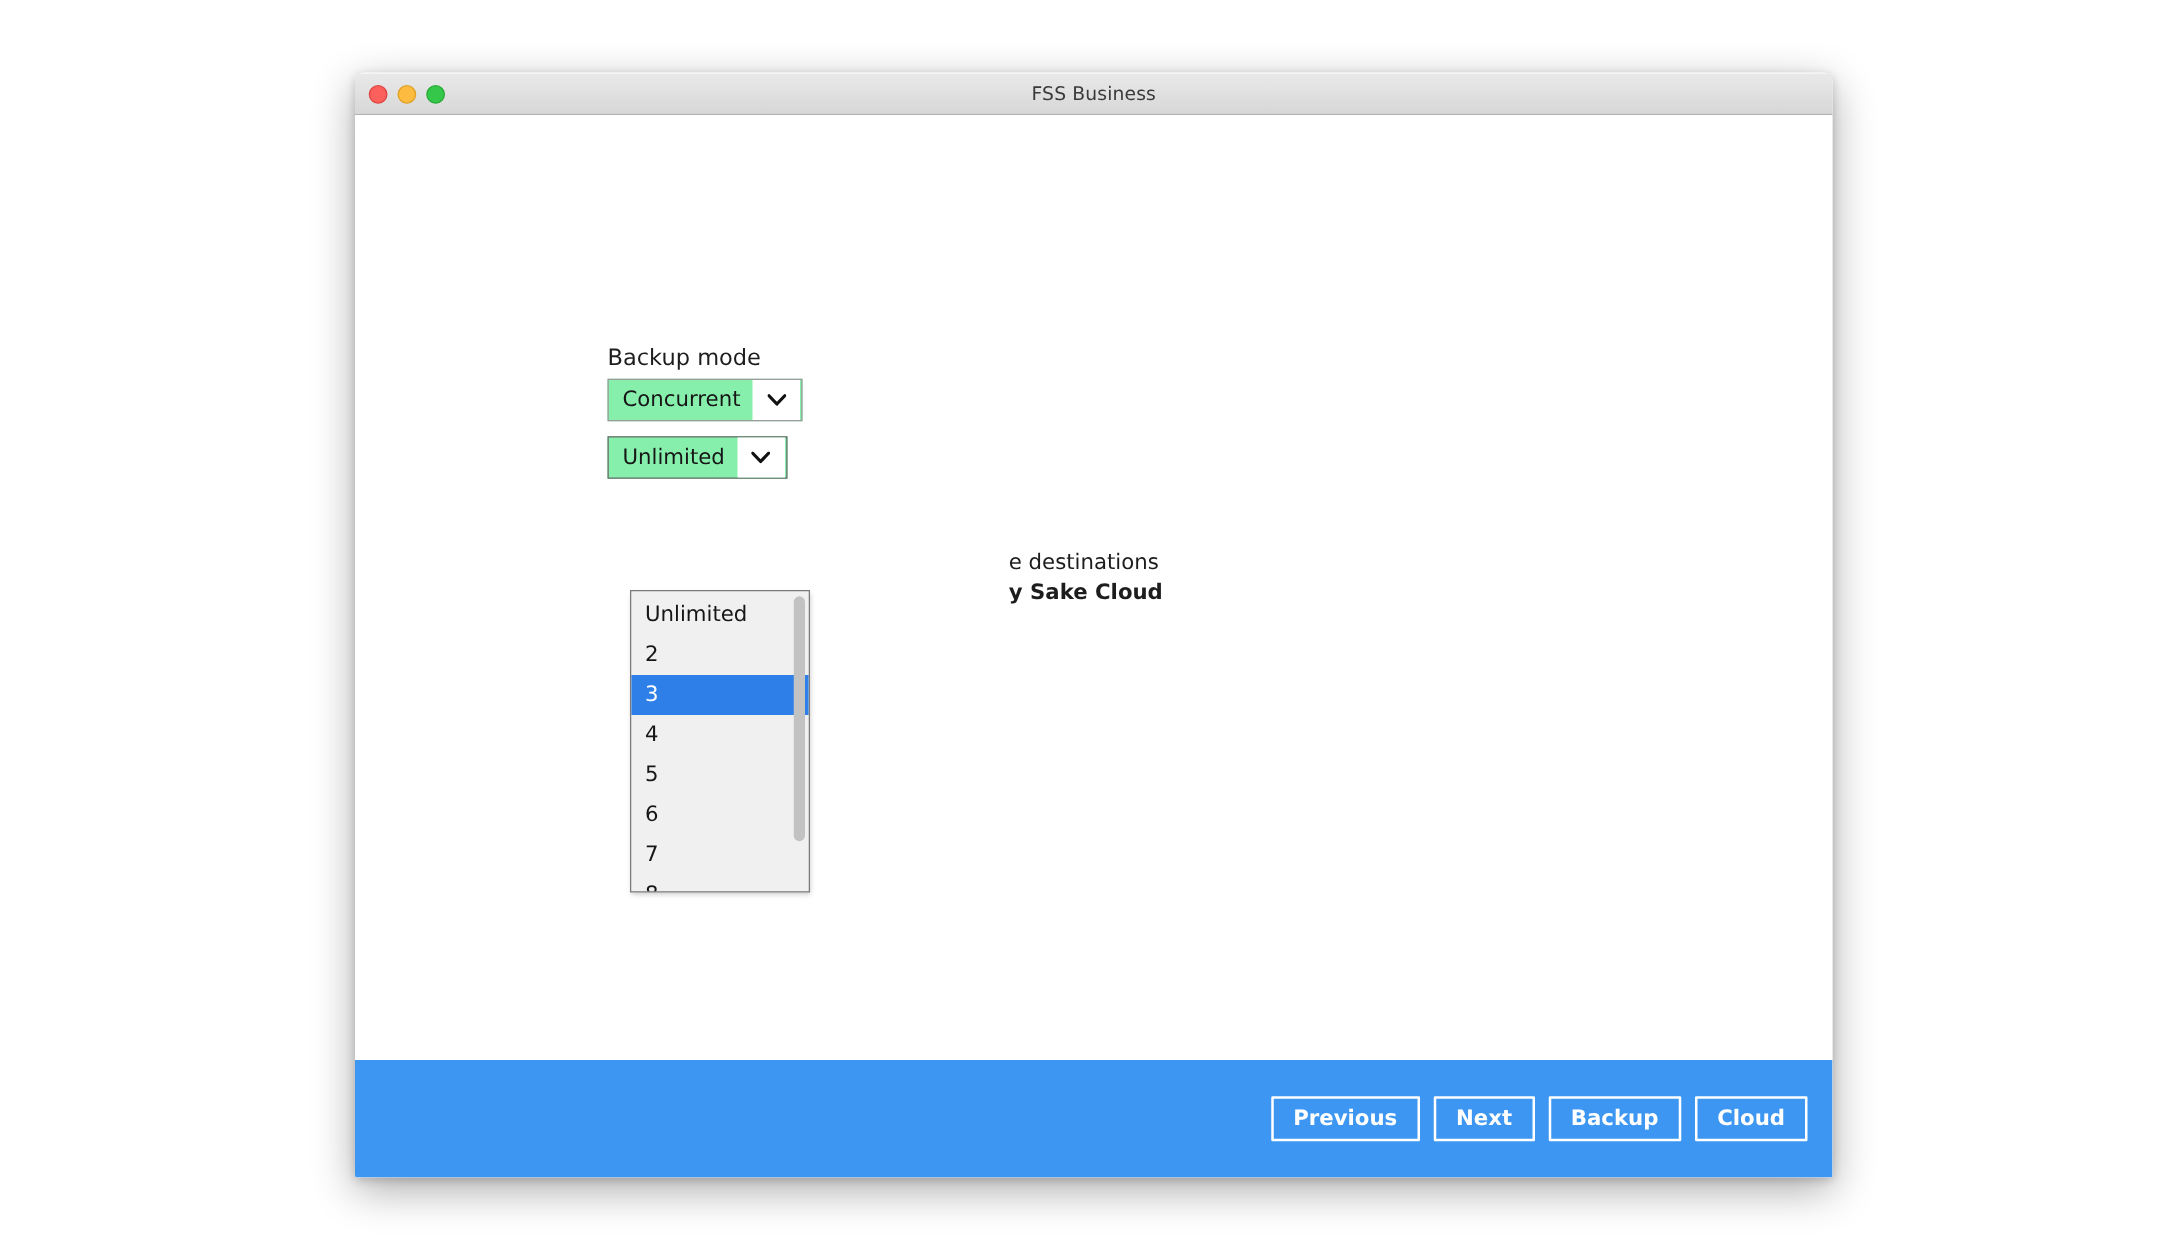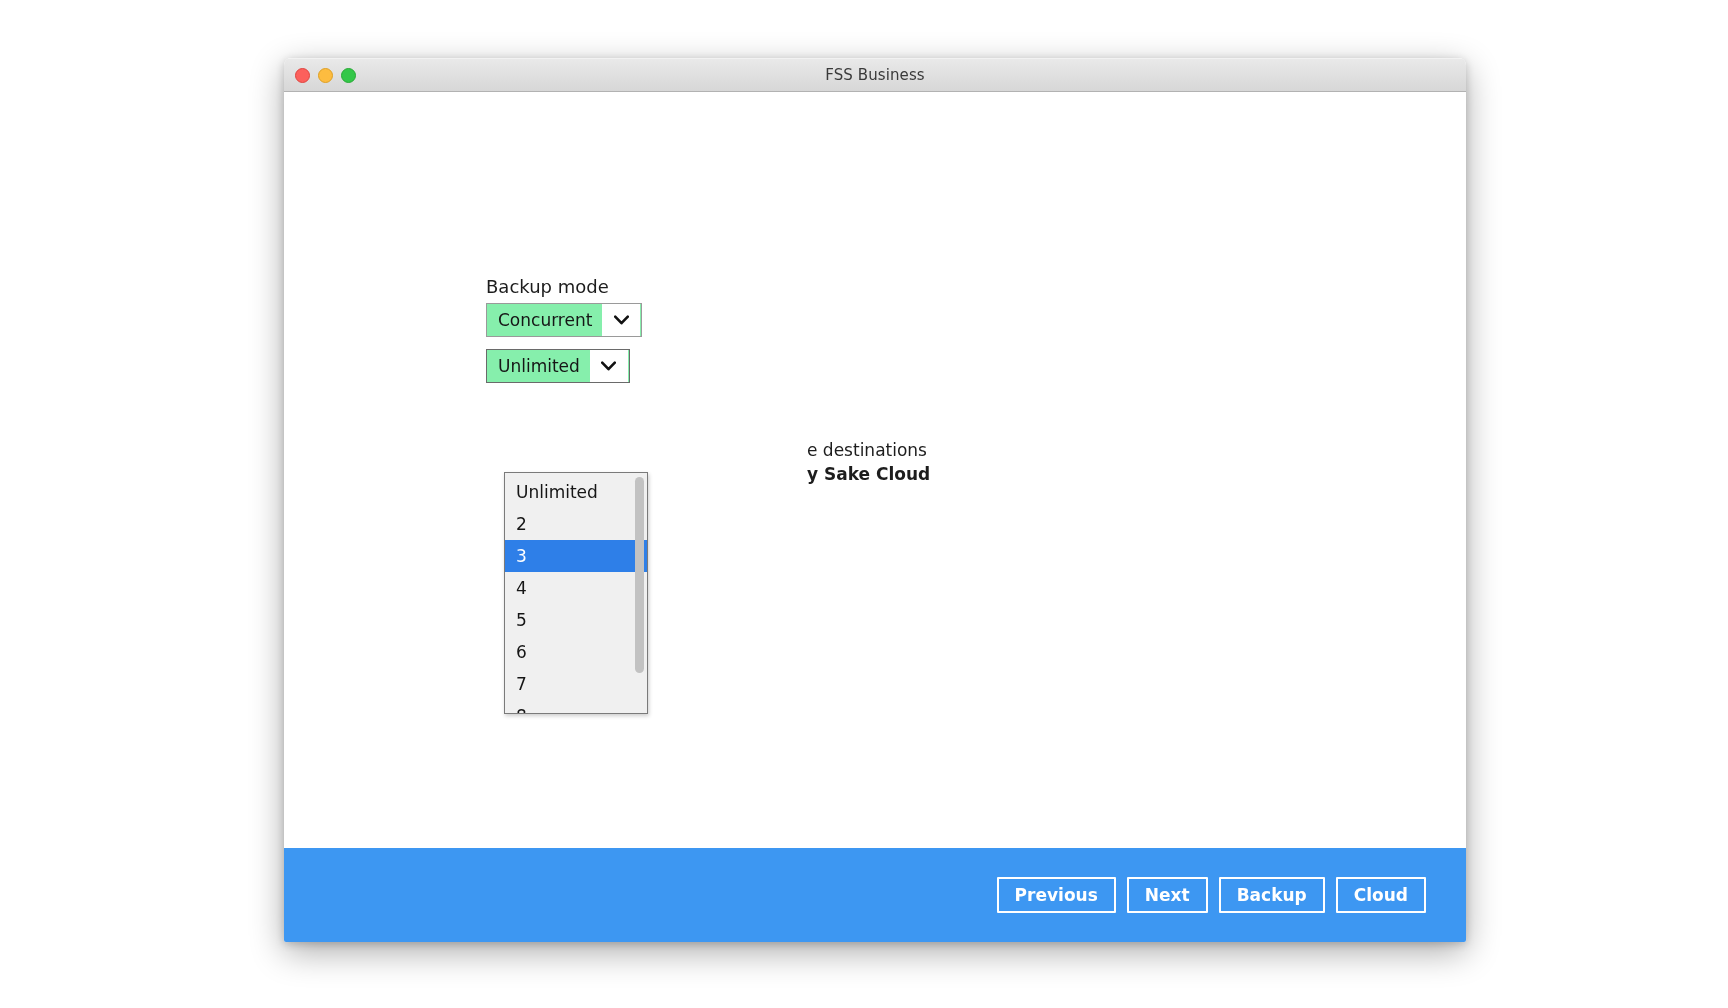--- a/index.html
+++ b/index.html
@@ -212,21 +212,21 @@
   .footer {
     position: absolute;
     left: 0;
     bottom: 0;
     width: 100%;
     height: 94px;
     background: #3d97f2;
     display: flex;
     align-items: center;
     justify-content: flex-end;
-    padding-right: 40px;
+    padding-right: 20px;
     box-sizing: border-box;
     gap: 11px;
   }
   .fbtn {
     border: 2px solid #ffffff;
     background: transparent;
     color: #ffffff;
     font-size: 17px;
     font-weight: bold;
     font-family: "DejaVu Sans", "Liberation Sans", sans-serif;

